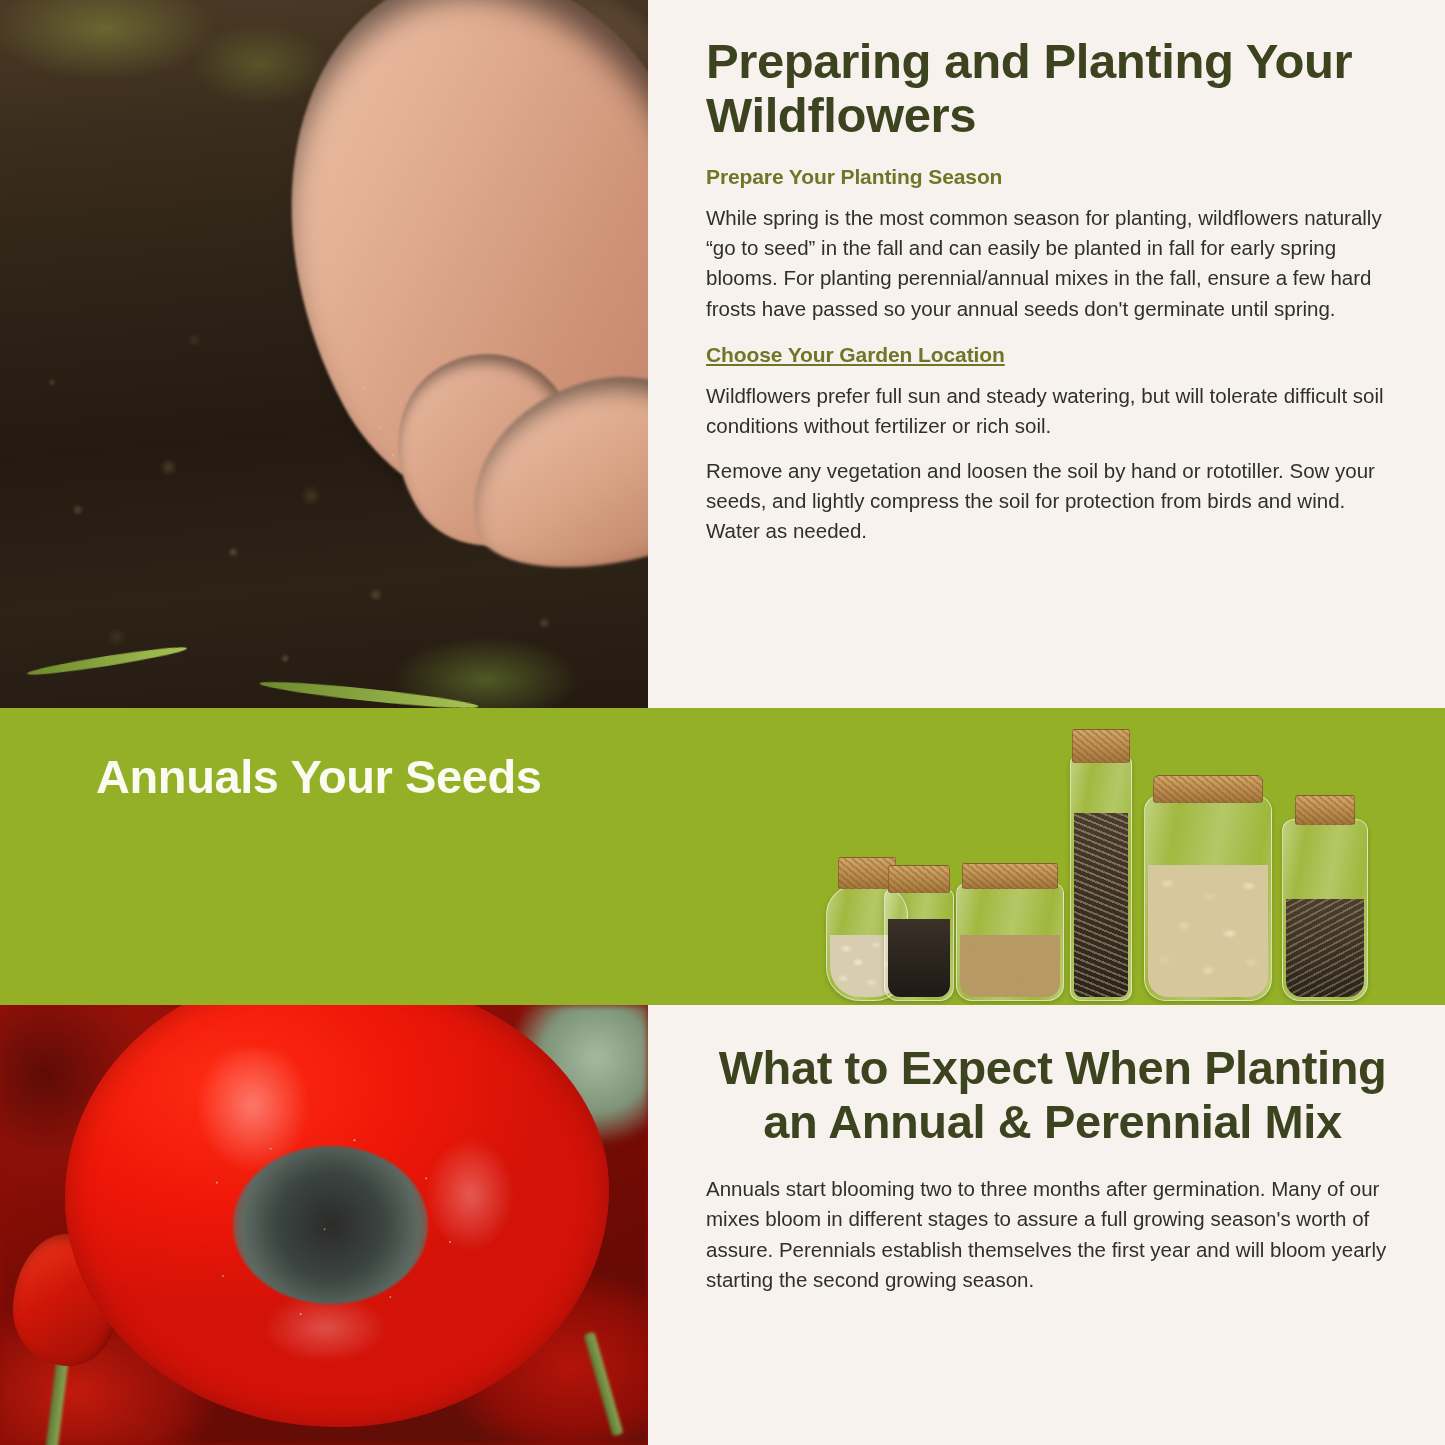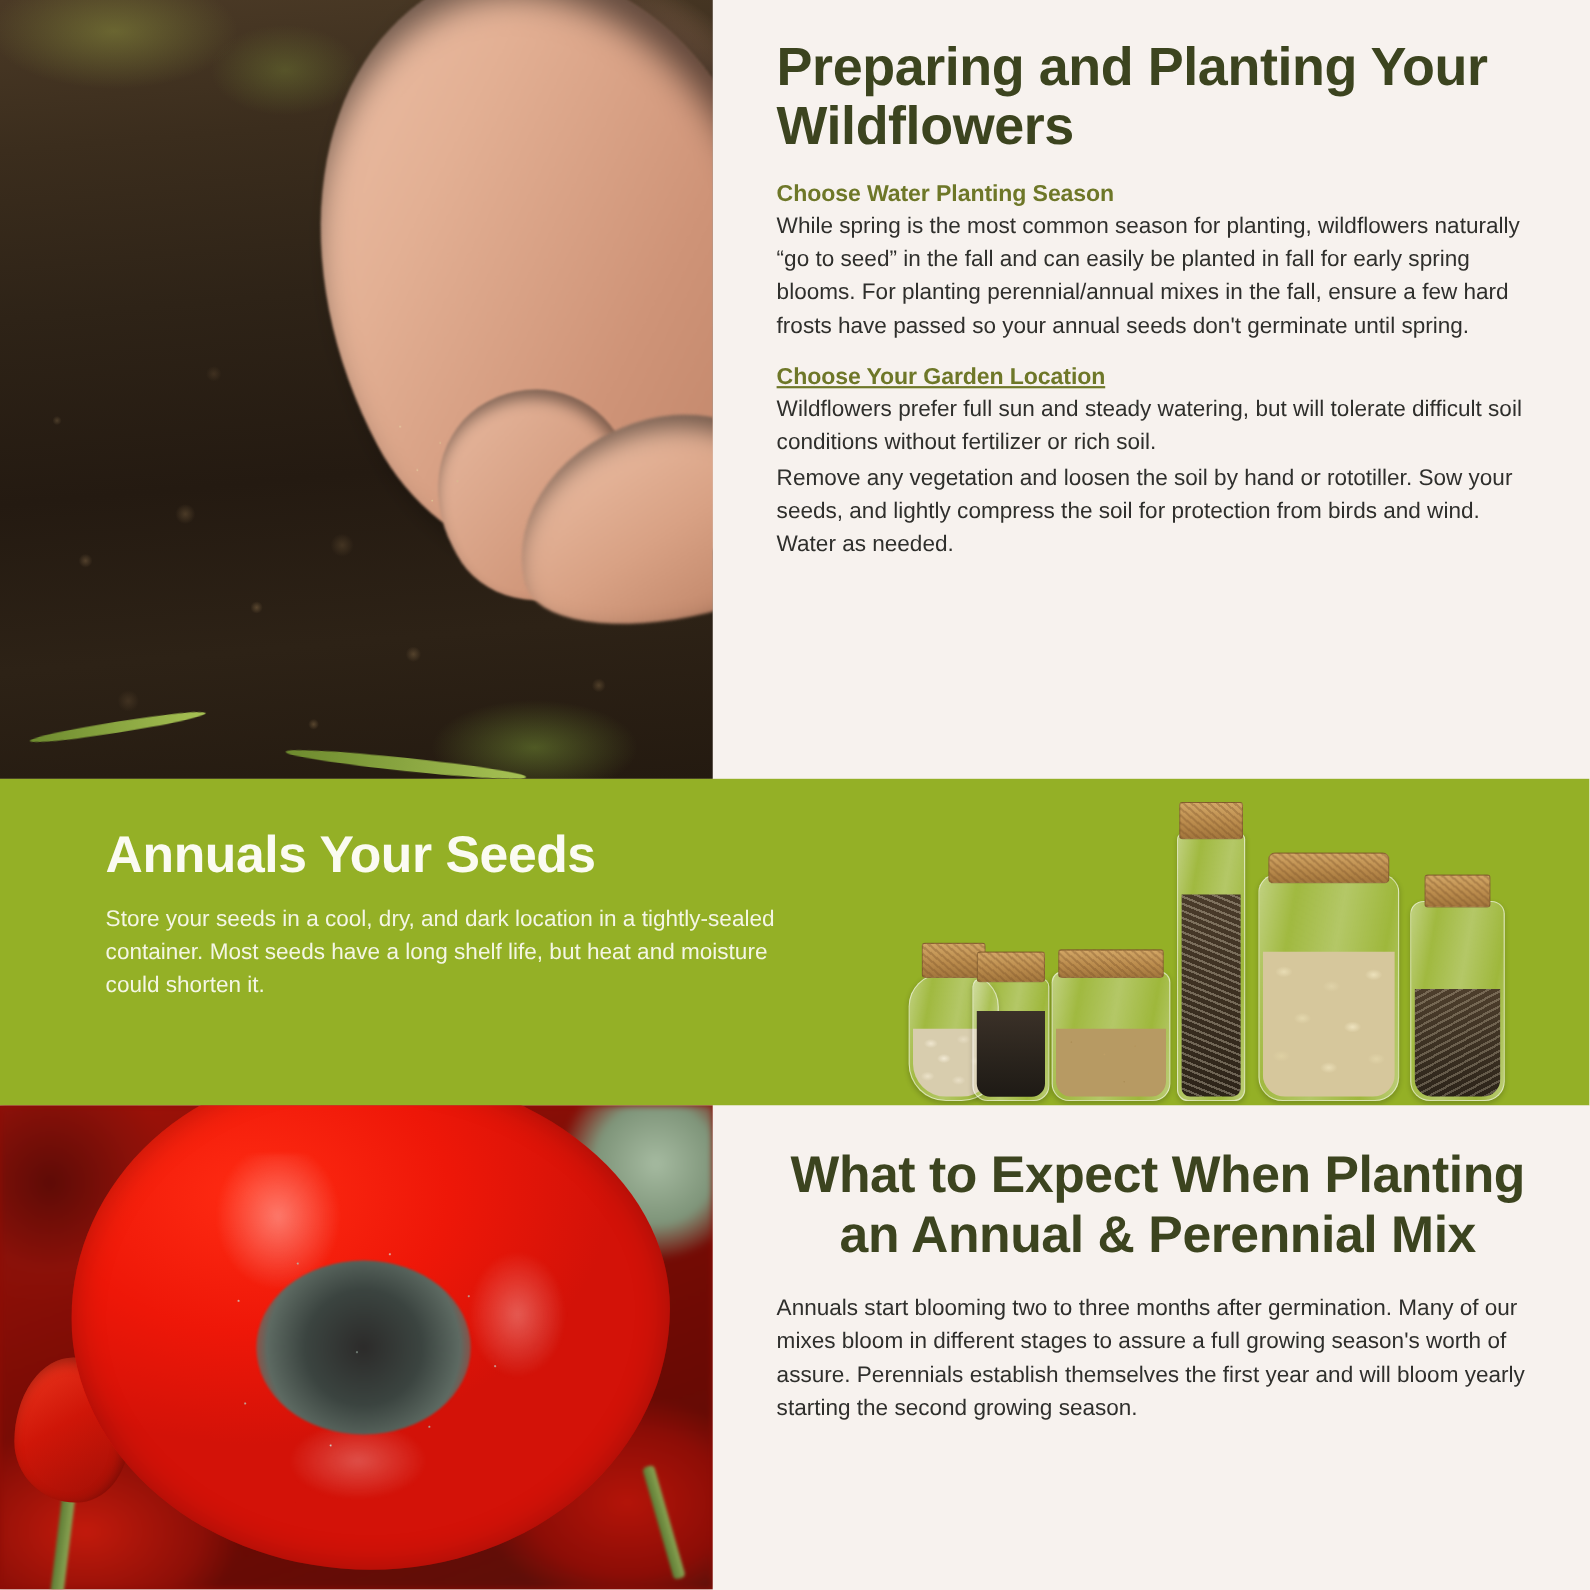--- a/index.html
+++ b/index.html
@@ -92,21 +92,21 @@
   }
   .h1 {
     font-size:49px; line-height:1.11; font-weight:bold;
     color:#3C441F; letter-spacing:-.4px;
   }
   .sub {
     font-size:21px; font-weight:bold; color:#6E7728;
     margin-top:22px; letter-spacing:-.1px;
   }
   .para {
-    font-size:20.5px; line-height:1.48; color:#2f2f2c; margin-top:2px;
+    font-size:20.5px; line-height:1.48; color:#2f2f2c; margin-top:14px;
   }
   .sub.tight { margin-top:19px;text-decoration:underline; }
 
   
   .sec2 {
     position:absolute; left:0; top:708px; width:1445px; height:297px;
     background:#94B026; overflow:hidden;
   }
   .sec2-copy { position:absolute; left:96px; top:44px; width:620px; }
   .h2 {
@@ -294,34 +294,33 @@
       <div class="hand-a"></div>
       <div class="hand-b"></div>
       <div class="seed-sprinkle"></div>
       <div class="blade1"></div>
       <div class="blade2"></div>
     </div>
 
     <div class="sec1-copy">
       <div class="h1">Preparing and Planting Your Wildflowers</div>
 
-      <div class="sub">Choose Water Planting Season</div>
+      <div class="sub">Prepare Your Planting Season</div>
       <div class="para">While spring is the most common season for planting, wildflowers naturally “go to seed” in the fall and can easily be planted in fall for early spring blooms. For planting perennial/annual mixes in the fall, ensure a few hard frosts have passed so your annual seeds don't germinate until spring.</div>
 
       <div class="sub tight">Choose Your Garden Location</div>
       <div class="para">Wildflowers prefer full sun and steady watering, but will tolerate difficult soil conditions without fertilizer or rich soil.</div>
 
       <div class="para">Remove any vegetation and loosen the soil by hand or rototiller. Sow your seeds, and lightly compress the soil for protection from birds and wind. Water as needed.</div>
     </div>
   </div>
 
   <div class="sec2">
     <div class="sec2-copy">
       <div class="h2">Annuals Your Seeds</div>
-      <div class="para-green">Store your seeds in a cool, dry, and dark location in a tightly-sealed container. Most seeds have a long shelf life, but heat and moisture could shorten it.</div>
     </div>
 
     <div class="jars">
       <div class="jar" id="jar1">
         <div class="glass">
             <div class="fill"></div>
           </div>
         <div class="cork"></div>
       </div>
       <div class="jar" id="jar2">

